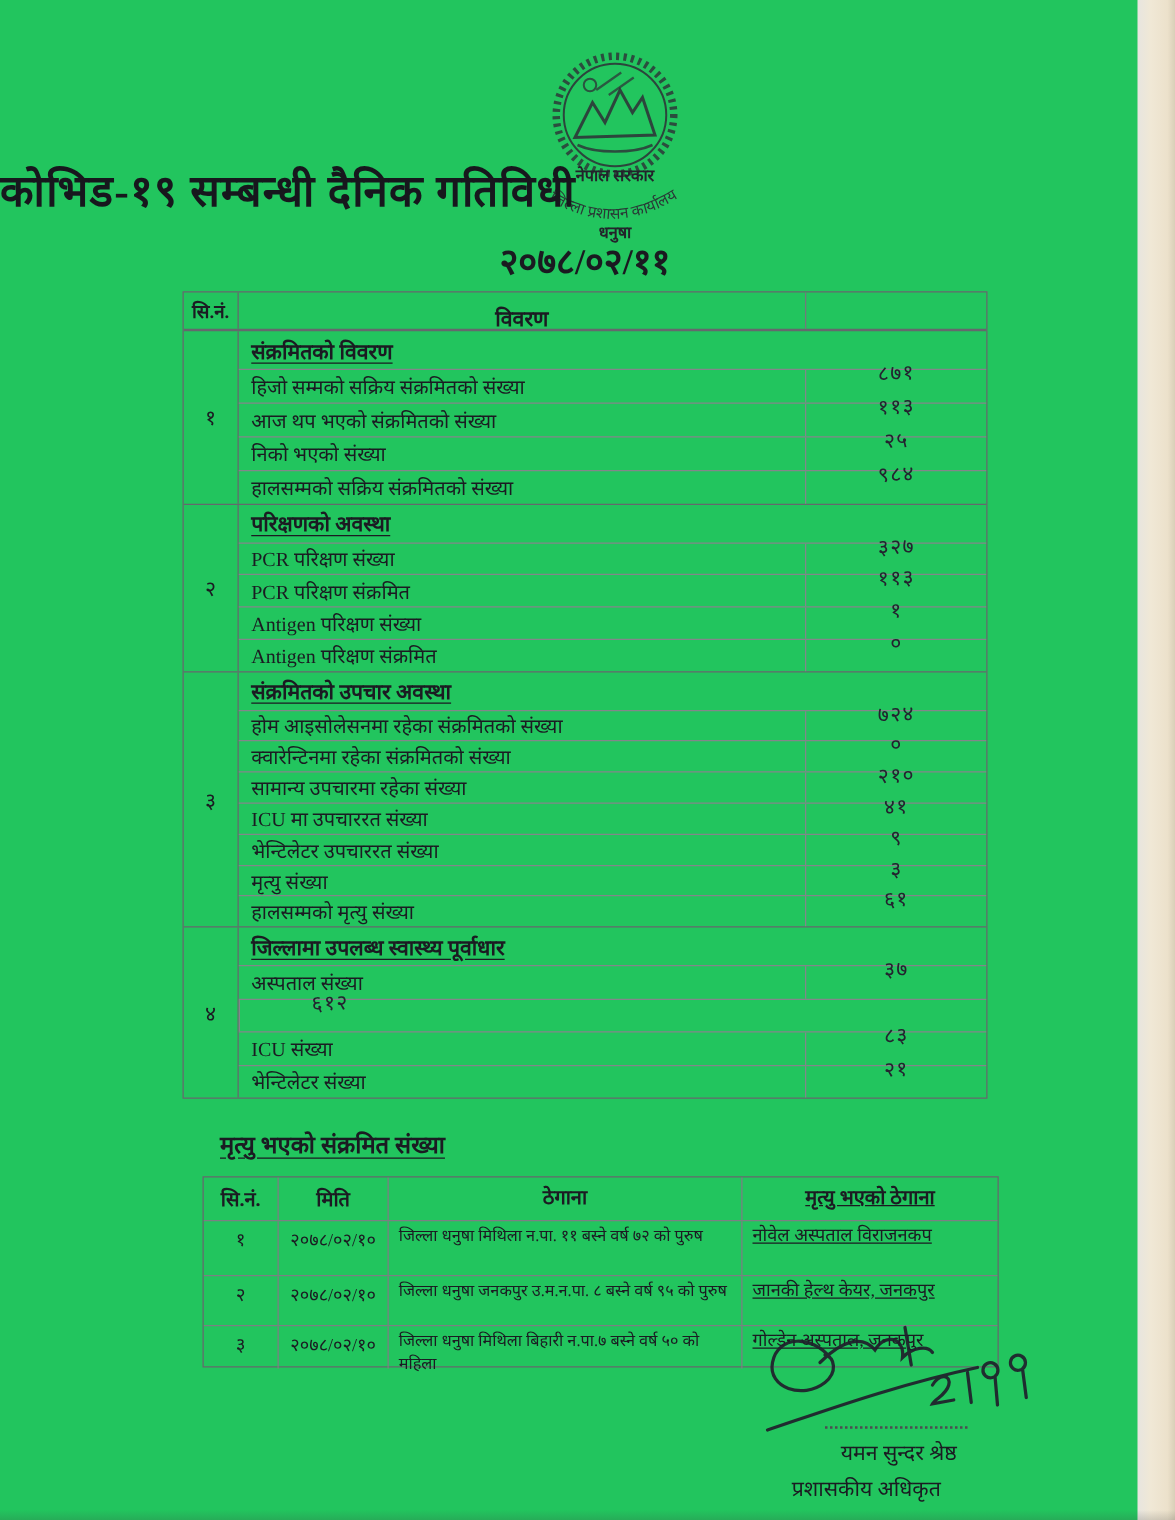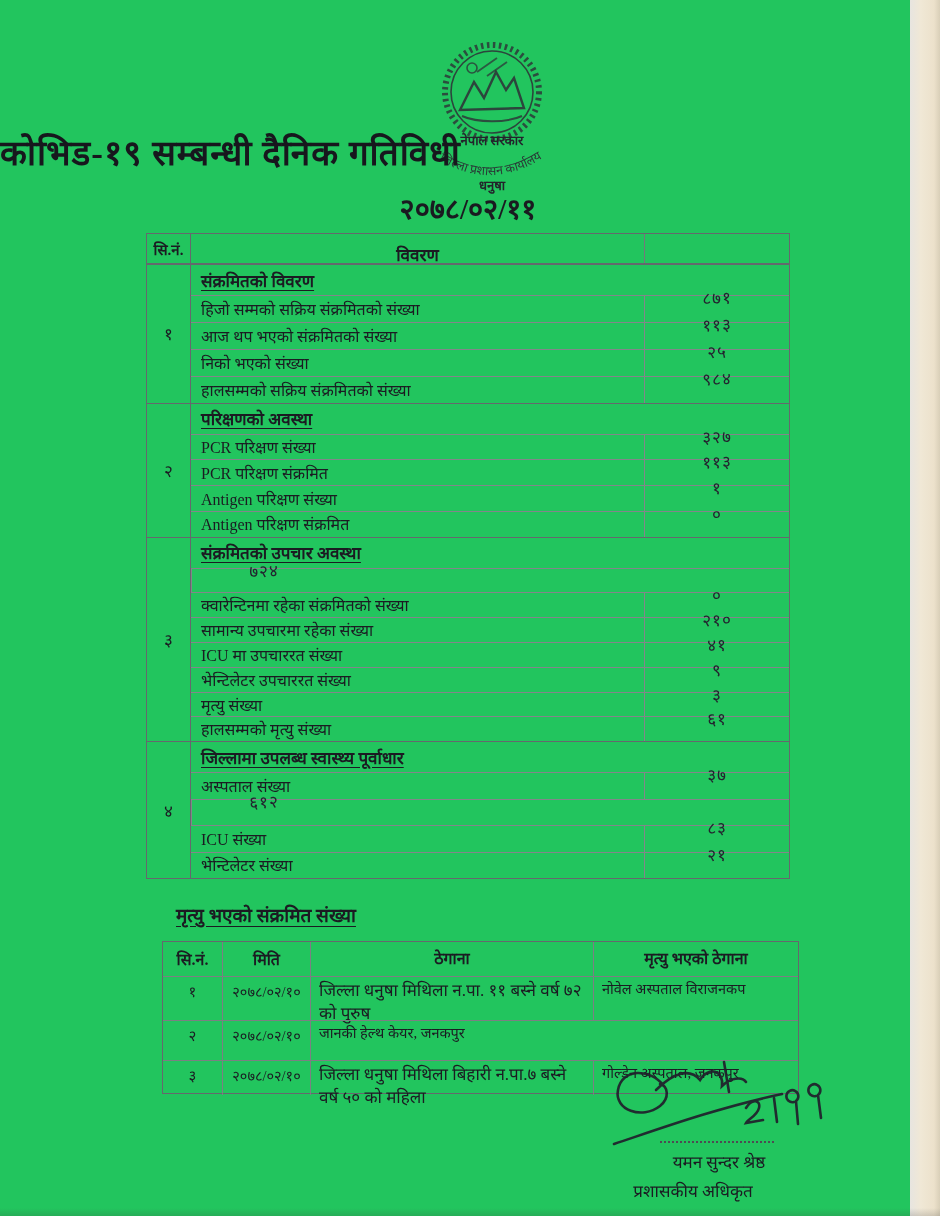--- a/index.html
+++ b/index.html
@@ -41,22 +41,22 @@
   
   .t2-title{position:absolute;left:176px;top:902px;font-size:19px;font-weight:bold;
       text-decoration:underline;text-underline-offset:4px;}
   .t2{position:absolute;left:162px;top:941px;width:637px;height:153px;
       border:1px solid #65686d;box-sizing:border-box;display:flex;flex-direction:column;font-size:15px;}
   .t2-row{display:flex;border-top:1px solid #7c7f83;box-sizing:border-box;flex:0 0 auto;}
   .t2-row:first-child{border-top:none;}
   .t2 .c1{width:60px;border-right:1px solid #7c7f83;box-sizing:border-box;text-align:center;padding-top:4px;}
   .t2 .c2{width:88px;border-right:1px solid #7c7f83;box-sizing:border-box;text-align:center;padding-top:4px;font-size:14.5px;}
   .t2 .c3{width:283px;border-right:1px solid #7c7f83;box-sizing:border-box;padding:3px 8px 0 8px;
-      font-size:17px;line-height:1.35;}
-  .t2 .c4{flex:1;padding:3px 8px 0 8px;font-size:14.5px;line-height:1.35;}
+      font-size:13px;line-height:1.35;}
+  .t2 .c4{flex:1;padding:3px 8px 0 8px;font-size:14.5px;line-height:1.35;text-decoration:underline;}
   .t2-head{height:34px;font-weight:bold;}
   .t2-head .c1,.t2-head .c2,.t2-head .c3,.t2-head .c4{display:flex;align-items:center;
       justify-content:center;padding:0;font-size:16px;}
   .r1{height:44px;} .r2{height:40px;} .r3{height:35px;}
   
   .sig{position:absolute;left:598px;top:1056px;z-index:4;}
   .dotline{position:absolute;left:660px;top:1141px;width:114px;border-bottom:2px dotted #4c4c52;}
   .sig-name{position:absolute;left:611px;top:1150px;width:216px;text-align:center;font-size:17px;}
   .sig-desig{position:absolute;left:585px;top:1179px;width:216px;text-align:center;font-size:17px;}
 </style>
@@ -162,20 +162,21 @@
       </div>
     </div>
 
     <div class="sec" style="height:205px">
       <div class="sn-cell">३</div>
       <div class="sec-body">
         <div class="sec-title">
             <span>संक्रमितको उपचार अवस्था</span>
           </div>
         <div class="t1-row">
+          <div class="lbl">होम आइसोलेसनमा रहेका संक्रमितको संख्या</div>
           <div class="vcell">
               <span class="hand">७२४</span>
             </div>
         </div>
         <div class="t1-row">
           <div class="lbl">क्वारेन्टिनमा रहेका संक्रमितको संख्या</div>
           <div class="vcell">
               <span class="hand">०</span>
             </div>
         </div>
@@ -256,20 +257,21 @@
     </div>
     <div class="t2-row r1">
       <div class="c1">१</div>
       <div class="c2">२०७८/०२/१०</div>
       <div class="c3">जिल्ला धनुषा मिथिला न.पा. ११ बस्ने वर्ष ७२ को पुरुष</div>
       <div class="c4">नोवेल अस्पताल विराजनकप</div>
     </div>
     <div class="t2-row r2">
       <div class="c1">२</div>
       <div class="c2">२०७८/०२/१०</div>
+      <div class="c3">जिल्ला धनुषा जनकपुर उ.म.न.पा. ८ बस्ने वर्ष ९५ को पुरुष</div>
       <div class="c4">जानकी हेल्थ केयर, जनकपुर</div>
     </div>
     <div class="t2-row r3">
       <div class="c1">३</div>
       <div class="c2">२०७८/०२/१०</div>
       <div class="c3">जिल्ला धनुषा मिथिला बिहारी न.पा.७ बस्ने वर्ष ५० को महिला</div>
       <div class="c4">गोल्डेन अस्पताल, जनकपुर</div>
     </div>
   </div>
 

